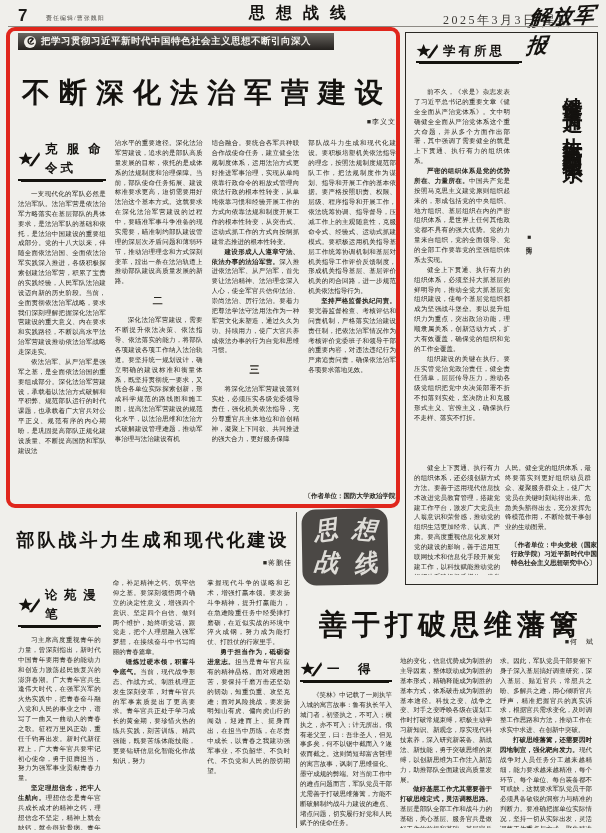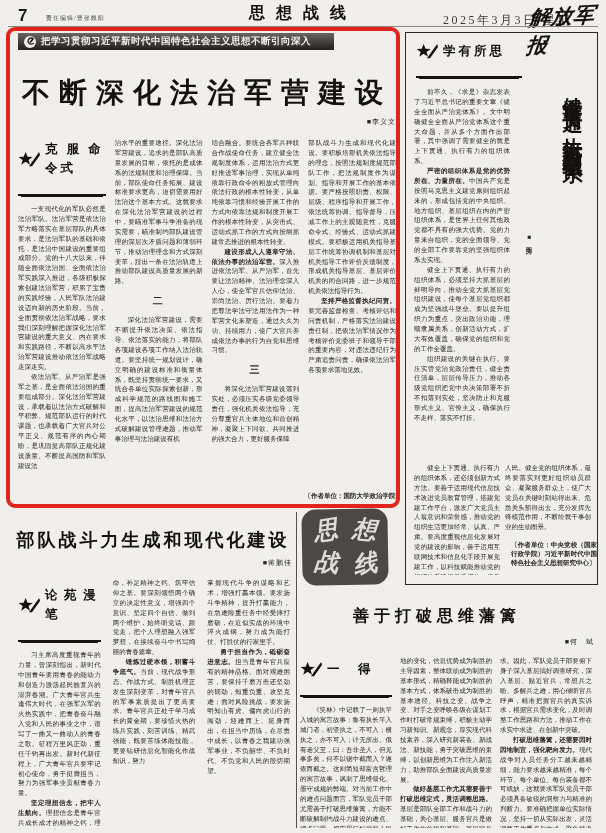--- a/index.html
+++ b/index.html
@@ -23,21 +23,21 @@
         letter-spacing:.5px;padding:0 6px;box-sizing:border-box;height:17px;white-space:nowrap;}
   .emblem{width:12px;height:12px;border-radius:50%;background:#efece7;flex:0 0 auto;
         display:flex;align-items:center;justify-content:center;}
   
   .headline-main{font-family:"Liberation Sans",sans-serif;font-weight:700;font-size:28px;
         letter-spacing:9px;text-align:center;color:#14120f;white-space:nowrap;}
   .byline{font-size:7px;text-align:right;color:#2b2925;letter-spacing:1px;}
   
   .colhead{display:flex;align-items:center;gap:5px;font-family:"Liberation Sans",sans-serif;
         font-weight:700;font-size:12.5px;letter-spacing:3px;color:#14120f;
-        padding:2px 2px 16px 0;border-bottom:2px solid #15130f;
+        padding:2px 2px 1px 0;border-bottom:2px solid #15130f;
         box-shadow:0 4px 0 -3px #15130f;margin-bottom:8px;}
   .colhead svg{flex:0 0 auto;}
   
   .colwrap{display:flex;}
   .col{font-size:6.5px;line-height:1.52;text-align:justify;overflow:hidden;color:#28261f;}
   .col p{margin:0;text-indent:2em;}
   .col p.cont{text-indent:0;}
   .col p b{font-weight:700;}
   .secdiv{text-align:center;font-family:"Liberation Sans",sans-serif;font-weight:700;
         font-size:10px;margin:7px 0;letter-spacing:2px;}
@@ -172,21 +172,21 @@
     <div class="col" style="flex:1;">
         <p class="cont">命，补足精神之钙、筑牢信仰之基。要深刻领悟两个确立的决定性意义，增强四个意识、坚定四个自信、做到两个维护，始终听党话、跟党走，把个人理想融入强军梦想，在接续奋斗中书写绚丽的青春篇章。</p>
         <p><b>锤炼过硬本领，积蓄斗争底气。</b>当前，现代战争形态、作战方式、制胜机理正发生深刻变革，对青年官兵的军事素质提出了更高要求。青年官兵正处于学习成长的黄金期，要珍惜火热的练兵实践，刻苦训练、精武强能，既要苦练体能技能，更要钻研信息化智能化作战知识，努力</p>
       </div>
     <div class="col" style="flex:1;">
         <p class="cont">掌握现代斗争的谋略和艺术，增强打赢本领。要发扬斗争精神，提升打赢能力，在急难险重任务中经受摔打磨砺，在近似实战的环境中淬火成钢，努力成为能打仗、打胜仗的行家里手。</p>
         <p><b>勇于担当作为，砥砺奋进意志。</b>担当是青年官兵应有的精神品格。面对艰难困苦，要保持千磨万击还坚劲的韧劲，知重负重、攻坚克难；面对风险挑战，要发扬明知山有虎、偏向虎山行的闯劲，迎难而上、挺身而出，在担当中历练，在尽责中成长，以青春之我建功强军事业，不负韶华、不负时代、不负党和人民的殷切期望。</p>
       </div>
   </div>
 
-  <div class="abs headline-sub" style="left:290px;top:606px;width:294px;font-size:16px;letter-spacing:5px;">善于打破思维藩篱</div>
+  <div class="abs headline-sub" style="left:304px;top:606px;width:294px;font-size:28px;letter-spacing:5px;">善于打破思维藩篱</div>
   <div class="abs byline" style="left:300px;top:637px;width:294px;">■何　斌</div>
   <div class="abs colwrap" style="left:300px;top:656px;width:292px;height:172px;gap:8px;">
     <div class="col" style="flex:1;">
       <div class="colhead" style="margin-top:2px;">
         <svg width="22" height="17" viewBox="0 0 26 20">
             <polygon points="9,1 11.3,6.7 17.3,6.9 12.5,10.5 14.2,16.3 9,12.8 3.8,16.3 5.5,10.5 0.7,6.9 6.7,6.7" fill="#15130f"></polygon>
             <polygon points="25,1 13,18 16.6,18 26,4.6" fill="#15130f"></polygon>
           </svg>
         <span>一　得</span>
       </div>

